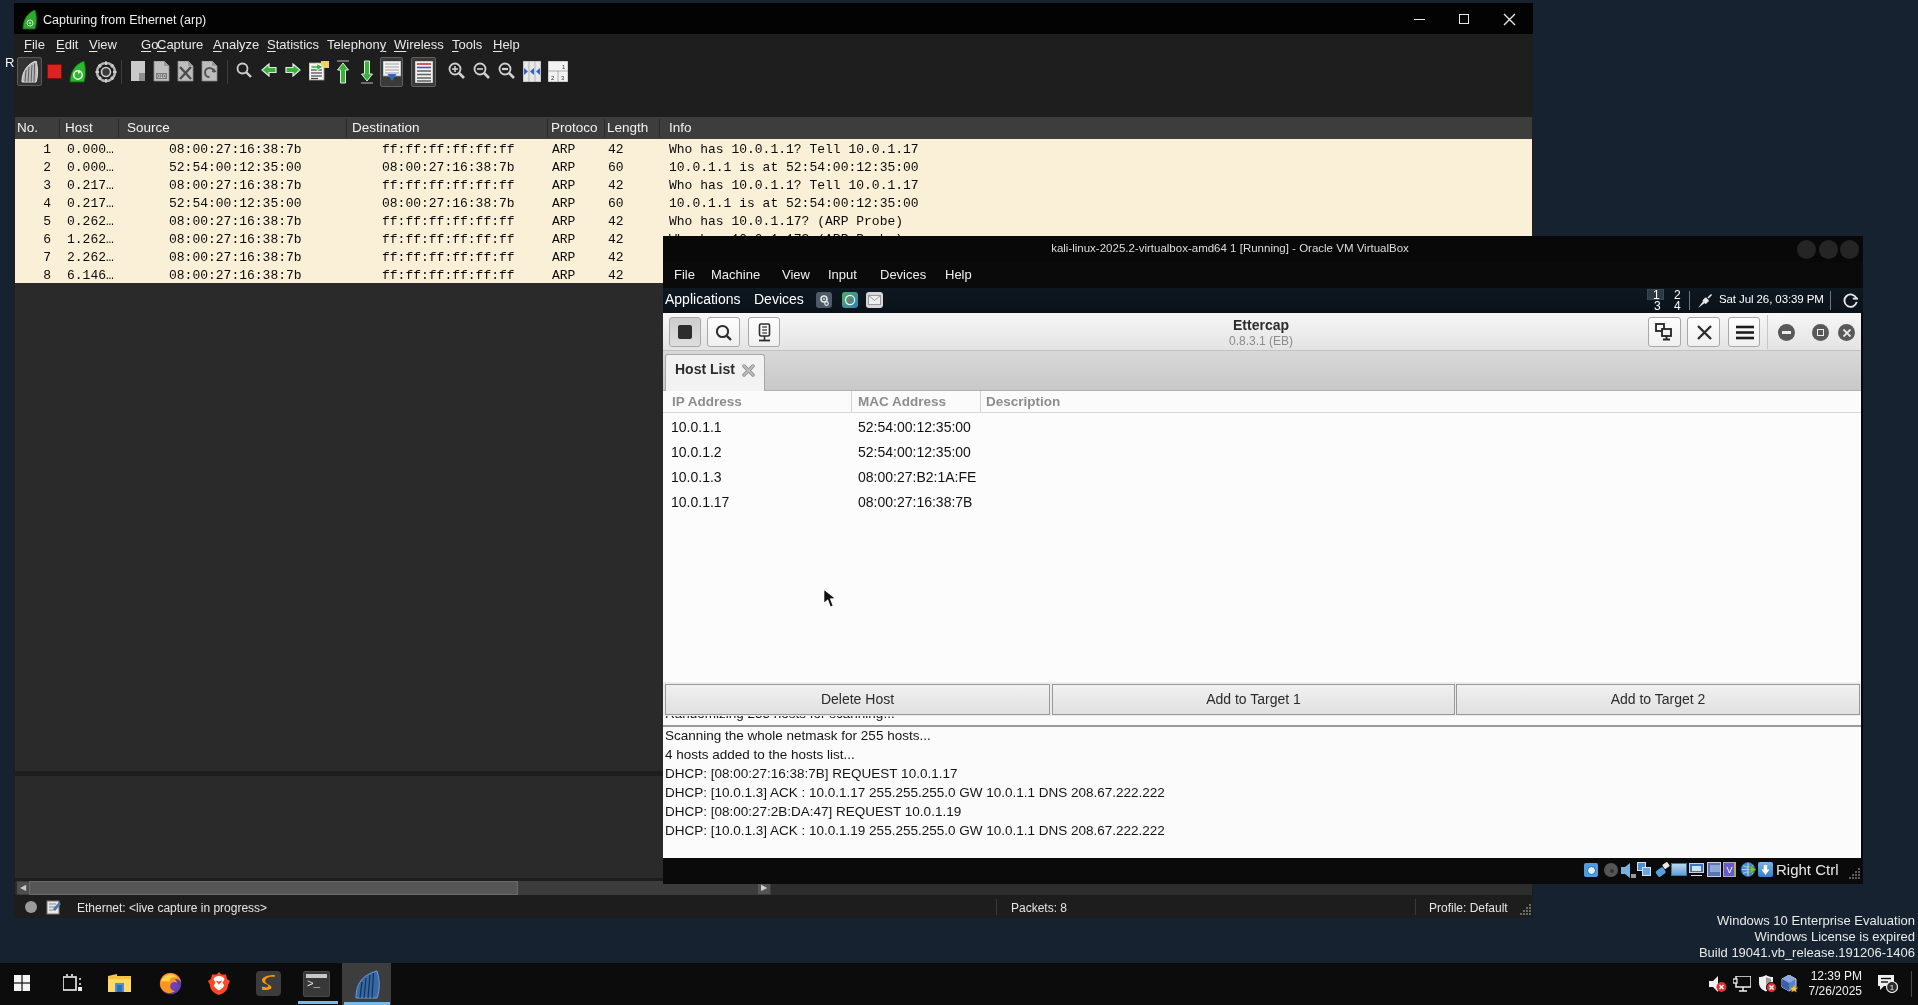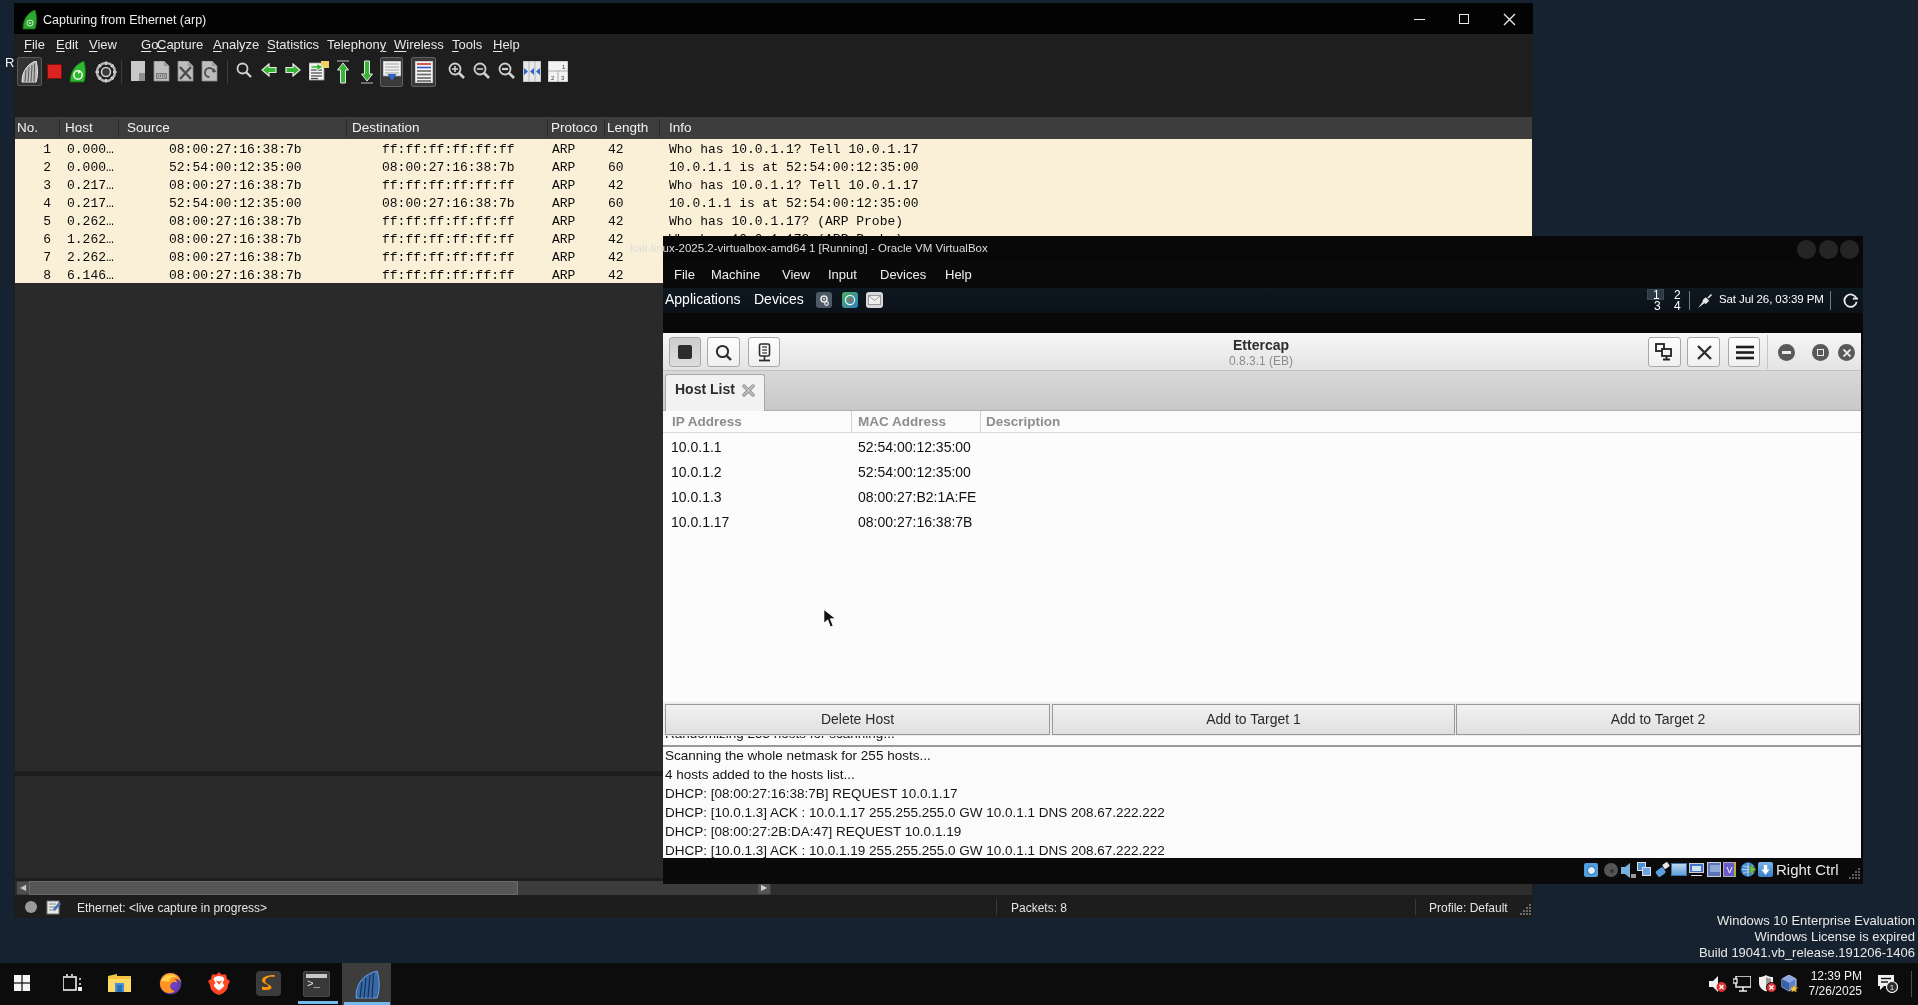--- a/index.html
+++ b/index.html
@@ -23,26 +23,26 @@
   #ws-rows { left:1px; top:136px; width:1517px; height:144px; background:#faf0d7; font-family:"Liberation Mono",monospace; font-size:13px; color:#0a0a0a; }
   .prow { position:absolute; left:0; width:100%; height:18px; line-height:18px; padding-top:2px; }
   .prow b { position:absolute; font-weight:normal; }
   .no { left:0; width:36px; text-align:right; }
   #ws-pane1 { left:1px; top:280px; width:1517px; height:488px; background:#2a2a2a; }
   #ws-pane2 { left:1px; top:773px; width:1517px; height:102px; background:#2a2a2a; }
   #ws-hscroll { left:1px; top:878px; width:1517px; height:14px; background:#2d2d2d; }
   #ws-status { left:0; top:892px; width:100%; height:23px; background:#1d1d1d; color:#e4e4e4; font-size:12px; }
   
   #vb { left:663px; top:236px; width:1200px; height:648px; background:#080808; }
-  #vb-title { left:0; top:0; width:100%; height:26px; background:#080808; color:#dddddd; font-size:11.5px; }
+  #vb-title { left:0; top:0; width:100%; height:26px; background:#080808; color:#dddddd; font-size:11.5px; text-align:center; }
   #vb-menu { left:0; top:26px; width:100%; height:26px; background:#0a0a0a; color:#f0f0f0; font-size:13px; }
   #vb-menu span { position:absolute; top:5px; }
   #kali-panel { left:0; top:52px; width:100%; height:25px; background:linear-gradient(#0e1821,#0a1118); color:#ffffff; font-size:14px; }
   
-  #et { left:0; top:77px; width:1198px; height:498px; background:#ececec;margin-top:20px; }
+  #et { left:0; top:77px; width:1198px; height:498px; background:#ececec; }
   #et-toolbar { left:0; top:0; width:100%; height:38px; background:linear-gradient(#f7f7f7,#e3e3e3); border-bottom:1px solid #c2c2c2; }
   .etbtn { position:absolute; top:4px; height:30px; background:linear-gradient(#fefefe,#f0f0f0); border:1px solid #a8a8a8; border-radius:3px; }
   #et-tabbar { left:0; top:38px; width:100%; height:40px; background:linear-gradient(#d8d8d8,#c8c8c8); border-bottom:1px solid #b0b0b0; }
   #et-tab { position:absolute; left:2px; top:3px; width:100px; height:37px; background:#f2f2f2; border:1px solid #a8a8a8; border-bottom:none; border-radius:3px 3px 0 0; }
   #et-thead { left:0; top:78px; width:100%; height:22px; background:#fbfbfb; border-bottom:1px solid #d8d8d8; color:#8d8d8d; font-weight:bold; font-size:13.5px; }
   #et-list { left:0; top:100px; width:100%; height:269px; background:#fcfcfc; font-size:14px; color:#111111; }
   #et-buttons { left:0; top:371px; width:100%; height:32px; }
   .ebtn { position:absolute; top:0; height:31px; background:linear-gradient(#f1f1f1,#e0e0e0); border:1px solid #989898; color:#2b2b2b; font-size:14px; text-align:center; line-height:29px; }
   #et-log { left:0; top:403px; width:100%; height:142px; overflow:hidden; background:#fbfbfb; color:#141414; font-size:13.5px; }
   #vb-status { left:0; top:622px; width:100%; height:26px; background:#0a0a0a; }

